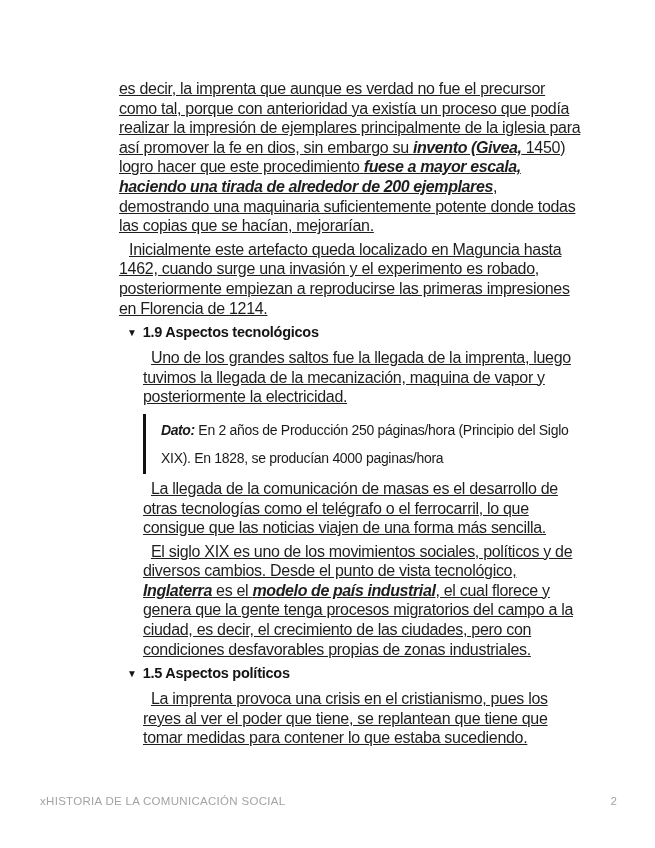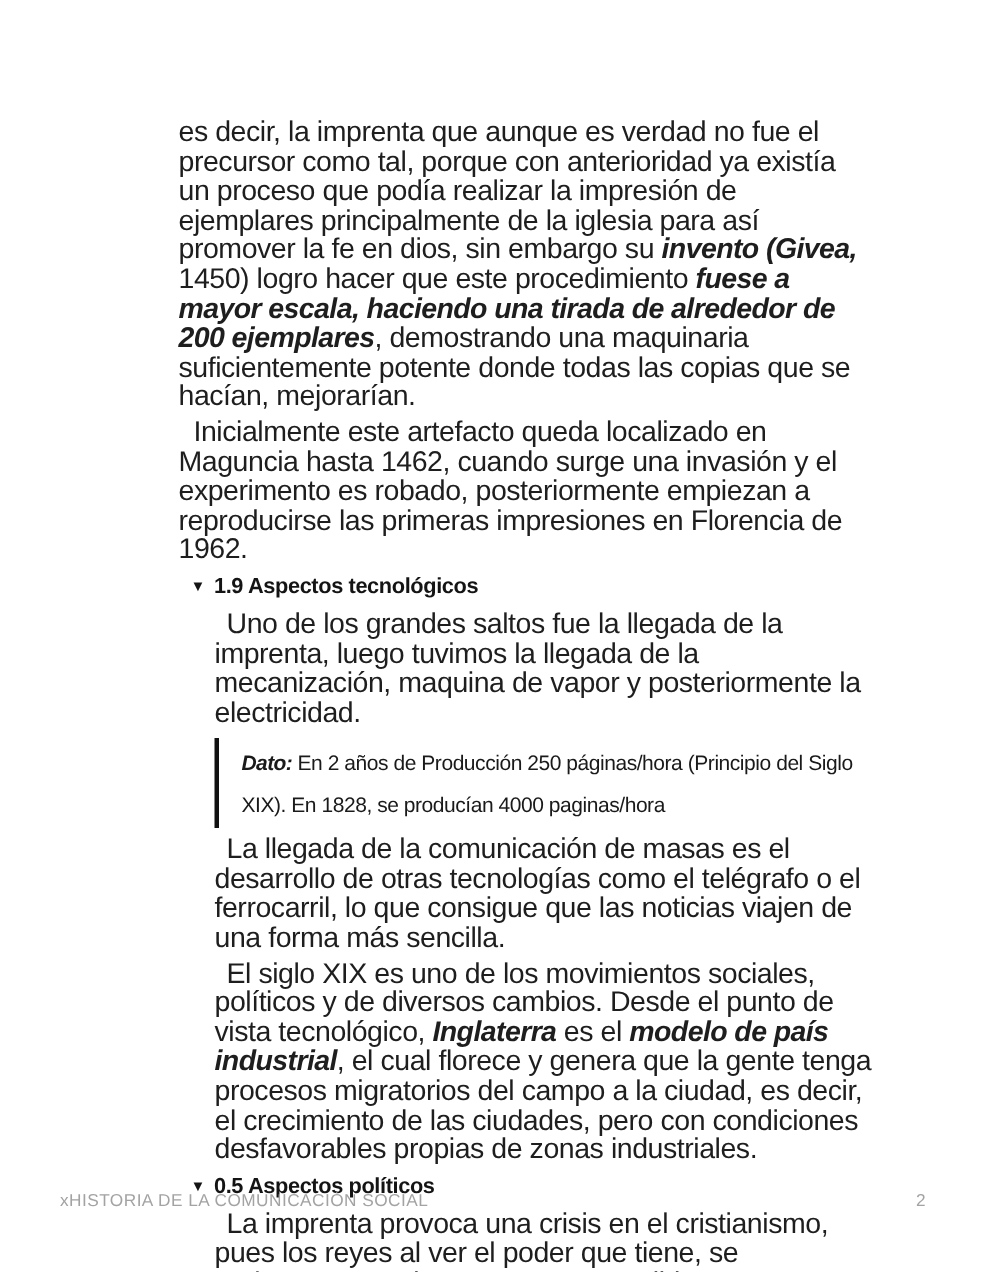--- a/index.html
+++ b/index.html
@@ -14,22 +14,22 @@
     font-family:"Liberation Sans", sans-serif;
   }
   .page{
     position:relative;width:655px;height:848px;background:var(--page-bg);
     overflow:hidden;color:var(--text-color);
   }
   .content{
     position:absolute;left:119px;top:79px;width:463px;
   }
   .para{
-    font-size:19px;line-height:19.6px;letter-spacing:-0.3px;
-    margin:0 0 4px 0;color:var(--text-color);
+    font-size:16px;line-height:19.6px;letter-spacing:-0.3px;
+    margin:0 0 4px 0;color:var(--text-color);text-decoration:underline;
   }
   .para.indent{text-indent:10px;}
   .para.sub{margin-left:24px;text-indent:8px;}
   .bi{font-weight:bold;font-style:italic;letter-spacing:-0.4px;}
   .heading{
     display:flex;align-items:baseline;gap:6px;
     font-size:14.5px;font-weight:bold;letter-spacing:-0.25px;
     margin:4px 0 4px 8px;line-height:20px;color:#141414;
   }
   .toggle{
@@ -54,39 +54,39 @@
   .page-footer .pagenum{letter-spacing:0;}
 </style>
 </head>
 <body>
 
 <div class="page">
   <div class="content">
 
     <p class="para"><span>es decir, la imprenta que aunque es verdad no fue el precursor como tal, porque con anterioridad ya existía un proceso que podía realizar la impresión de ejemplares principalmente de la iglesia para así promover la fe en dios, sin embargo su </span><span class="bi">invento (Givea,</span><span> 1450) logro hacer que este procedimiento </span><span class="bi">fuese a mayor escala,  haciendo una tirada de alrededor de 200 ejemplares</span><span>, demostrando una maquinaria suficientemente potente  donde todas las copias que se hacían, mejorarían.</span></p>
 
-    <p class="para indent"><span>Inicialmente este artefacto queda localizado en Maguncia hasta 1462, cuando surge una invasión y el experimento es robado, posteriormente empiezan a reproducirse las primeras impresiones en Florencia de 1962.</span></p>
+    <p class="para indent"><span>Inicialmente este artefacto queda localizado en Maguncia hasta 1462, cuando surge una invasión y el experimento es robado, posteriormente empiezan a reproducirse las primeras impresiones en Florencia de 1214.</span></p>
 
 
     <h3 class="heading">
       <span class="toggle">▼</span>
       <span>1.9 Aspectos tecnológicos</span>
     </h3>
 
     <p class="para sub"><span>Uno de los grandes saltos fue la llegada de la imprenta, luego tuvimos la llegada de la mecanización, maquina de vapor y posteriormente la electricidad.</span></p>
 
     <blockquote class="quote"><span class="bi">Dato:</span><span> En 2 años de Producción 250 páginas/hora (Principio del Siglo XIX). En 1828, se producían 4000 paginas/hora</span></blockquote>
 
     <p class="para sub"><span>La llegada de la comunicación de masas es el desarrollo de otras tecnologías como el telégrafo o el ferrocarril, lo que consigue que las noticias viajen de una forma más sencilla.</span></p>
 
     <p class="para sub"><span>El siglo XIX es uno de los movimientos sociales, políticos y de diversos cambios. Desde el punto de vista tecnológico, </span><span class="bi">Inglaterra</span><span> es el </span><span class="bi">modelo de país industrial</span><span>, el cual florece y genera que la gente tenga procesos migratorios del campo a la ciudad, es decir, el crecimiento de las ciudades, pero con condiciones desfavorables propias de zonas industriales.</span></p>
 
     <h3 class="heading">
       <span class="toggle">▼</span>
-      <span>0.5 Aspectos políticos</span>
+      <span>1.5 Aspectos políticos</span>
     </h3>
 
     <p class="para sub"><span>La imprenta provoca una crisis en el cristianismo, pues los reyes al ver el poder que tiene, se replantean que tiene que tomar medidas para contener lo que estaba sucediendo.</span></p>
 
   </div>
 
   <div class="page-footer">
     <span>xHISTORIA DE LA COMUNICACIÓN SOCIAL</span>
     <span class="pagenum">2</span>
   </div>

